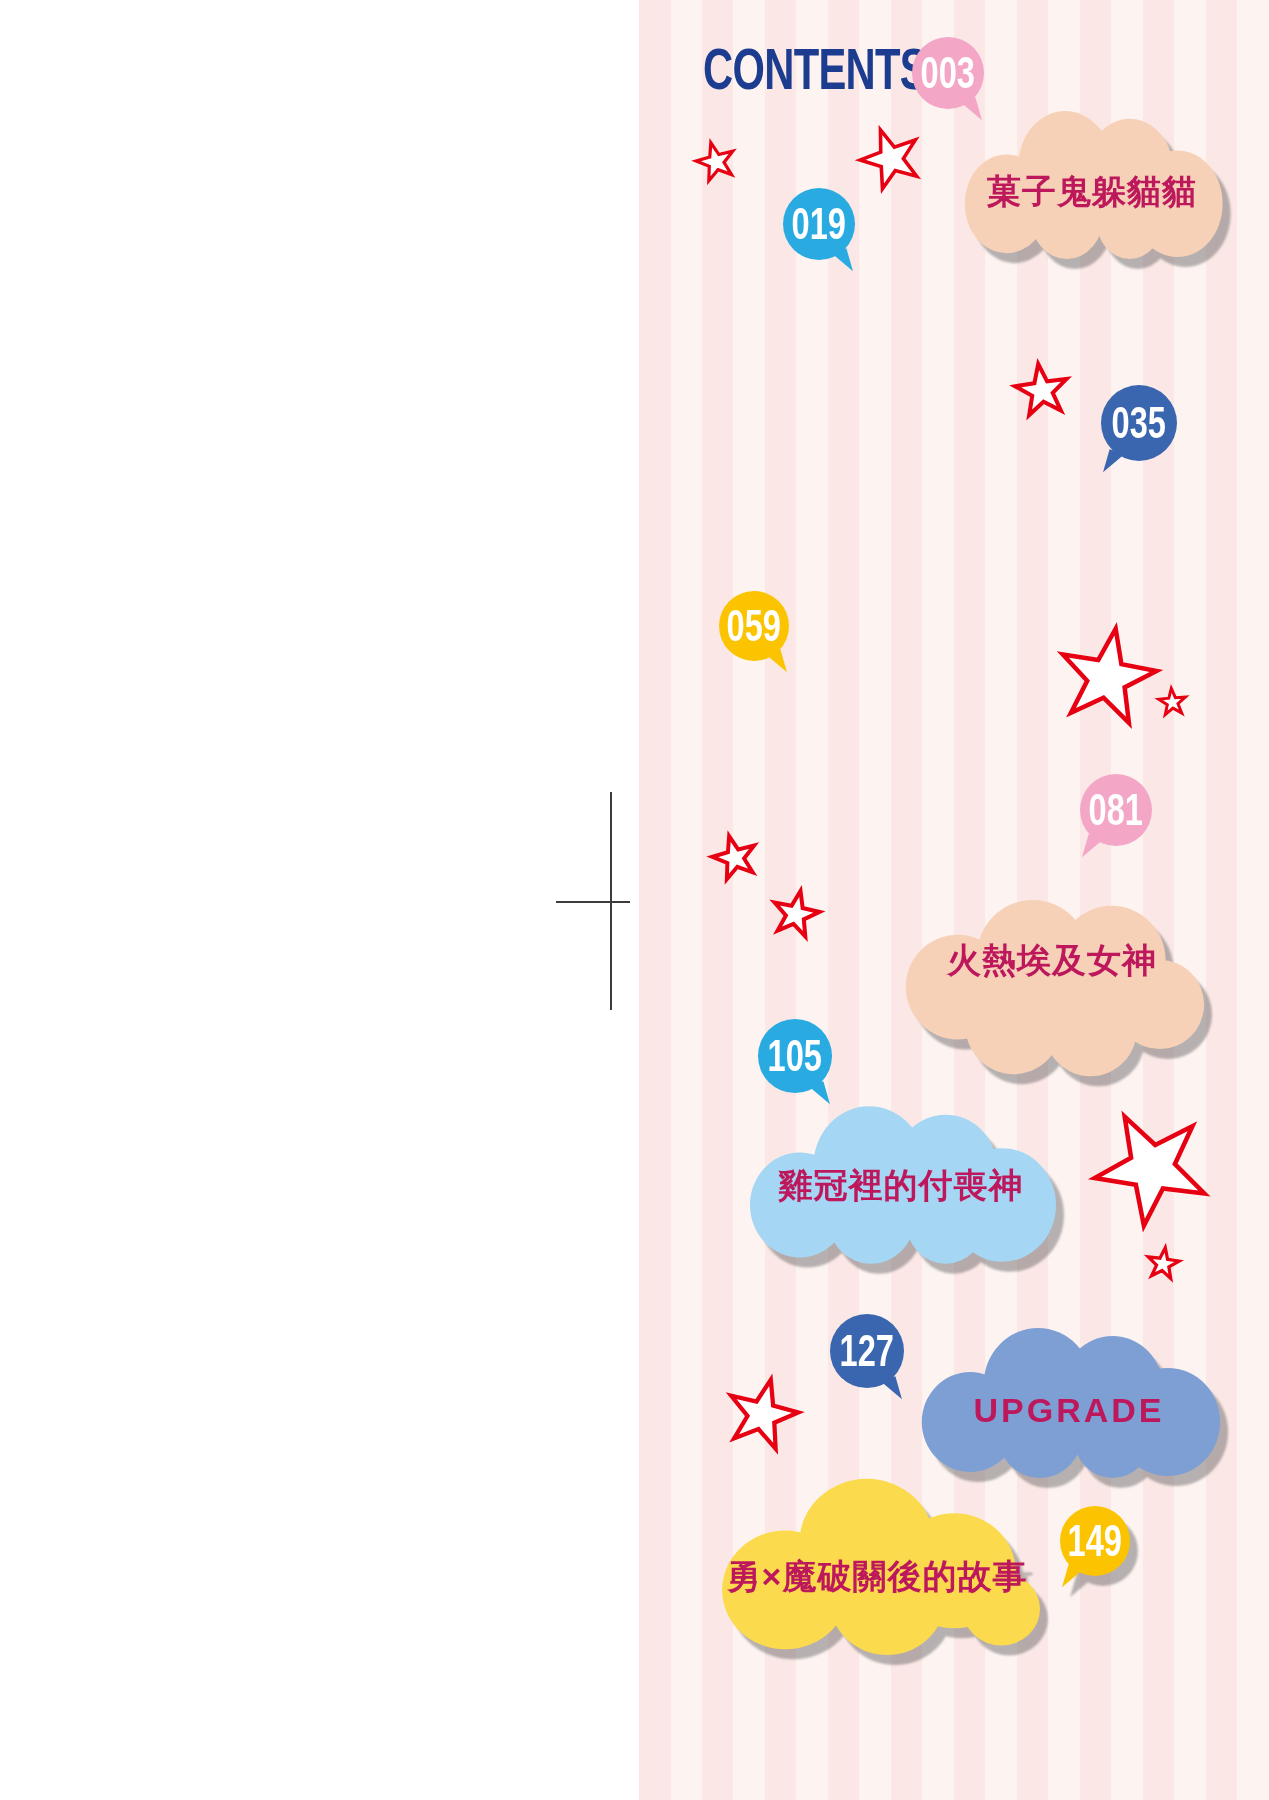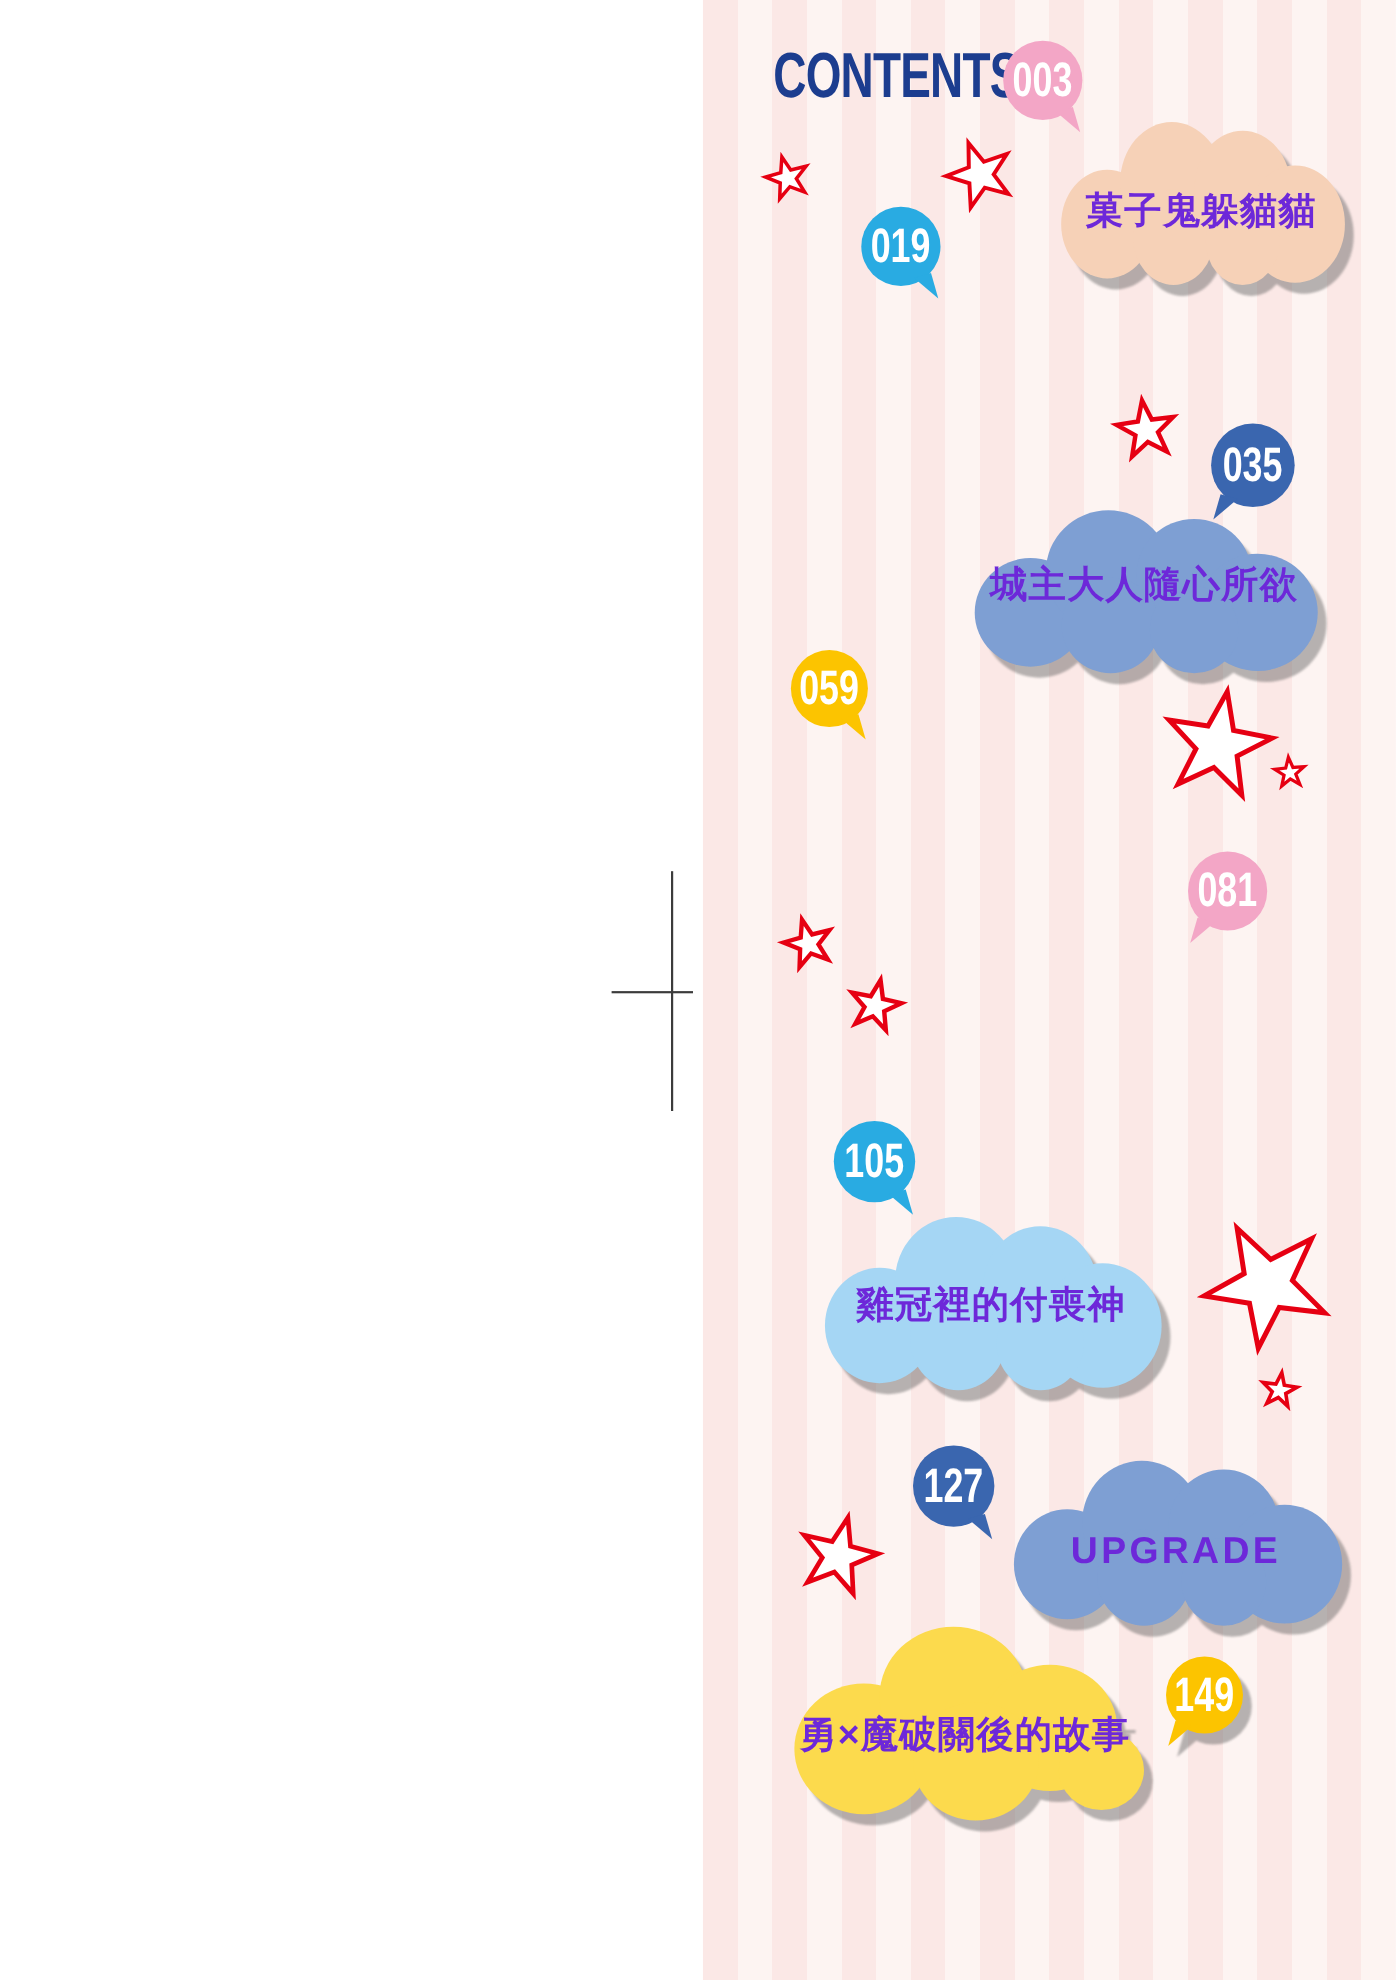--- a/index.html
+++ b/index.html
@@ -61,21 +61,21 @@
     border-right:16px solid transparent;
     transform:rotate(16deg);
   }
   .badge.shadowed{filter:var(--shadow);justify-content:center;}
 
   .cloud{position:absolute;filter:var(--shadow);}
   .cloud svg{position:absolute;left:0;top:0;width:100%;height:100%;}
   .cloud .cloud-label{
     position:absolute;left:0;width:100%;text-align:center;
     transform:translateY(-50%);
-    color:#6d28d9;font-weight:bold;white-space:nowrap;
+    color:#be185d;font-weight:bold;white-space:nowrap;
     font-size:34px;letter-spacing:1px;
   }
   .cloud .cloud-label.latin{font-size:34px;letter-spacing:3px;}
 
   .star{position:absolute;overflow:visible;}
 </style>
 </head>
 <body>
 
 <div class="page">
@@ -126,35 +126,35 @@
           <circle cx="205" cy="66" r="52"></circle>
         <circle cx="262" cy="100" r="54"></circle>
           <circle cx="130" cy="112" r="44"></circle>
           <circle cx="205" cy="116" r="40"></circle>
       </g>
     </svg>
     <span class="cloud-label" style="top:55%;">菓子鬼躲貓貓</span>
   </div>
 
 
-  <div class="cloud" style="left:878px;top:458px;width:324px;height:158px;">
-    <svg viewBox="0 0 320 160" preserveAspectRatio="none">
-      <g fill="var(--cloud-peri)">
-        <circle cx="58" cy="100" r="50"></circle>
-          <circle cx="128" cy="62" r="56"></circle>
-          <circle cx="205" cy="66" r="52"></circle>
-        <circle cx="262" cy="100" r="54"></circle>
-          <circle cx="130" cy="112" r="44"></circle>
-          <circle cx="205" cy="116" r="40"></circle>
-      </g>
-    </svg>
-    <span class="cloud-label" style="top:47%;">城主大人隨心所欲</span>
-  </div>
-
-
+
+
+  <div class="cloud" style="left:898px;top:898px;width:308px;height:184px;">
+    <svg viewBox="0 0 320 190" preserveAspectRatio="none">
+      <g fill="var(--cloud-peach)">
+        <circle cx="62" cy="92" r="54"></circle>
+          <circle cx="140" cy="60" r="58"></circle>
+          <circle cx="222" cy="64" r="56"></circle>
+        <circle cx="272" cy="110" r="46"></circle>
+          <circle cx="120" cy="132" r="50"></circle>
+          <circle cx="200" cy="136" r="48"></circle>
+      </g>
+    </svg>
+    <span class="cloud-label" style="top:34%;">火熱埃及女神</span>
+  </div>
 
   <div class="cloud" style="left:742px;top:1100px;width:318px;height:168px;">
     <svg viewBox="0 0 320 160" preserveAspectRatio="none">
       <g fill="var(--cloud-ltblue2)">
         <circle cx="58" cy="100" r="50"></circle>
           <circle cx="128" cy="62" r="56"></circle>
           <circle cx="205" cy="66" r="52"></circle>
         <circle cx="262" cy="100" r="54"></circle>
           <circle cx="130" cy="112" r="44"></circle>
           <circle cx="205" cy="116" r="40"></circle>

